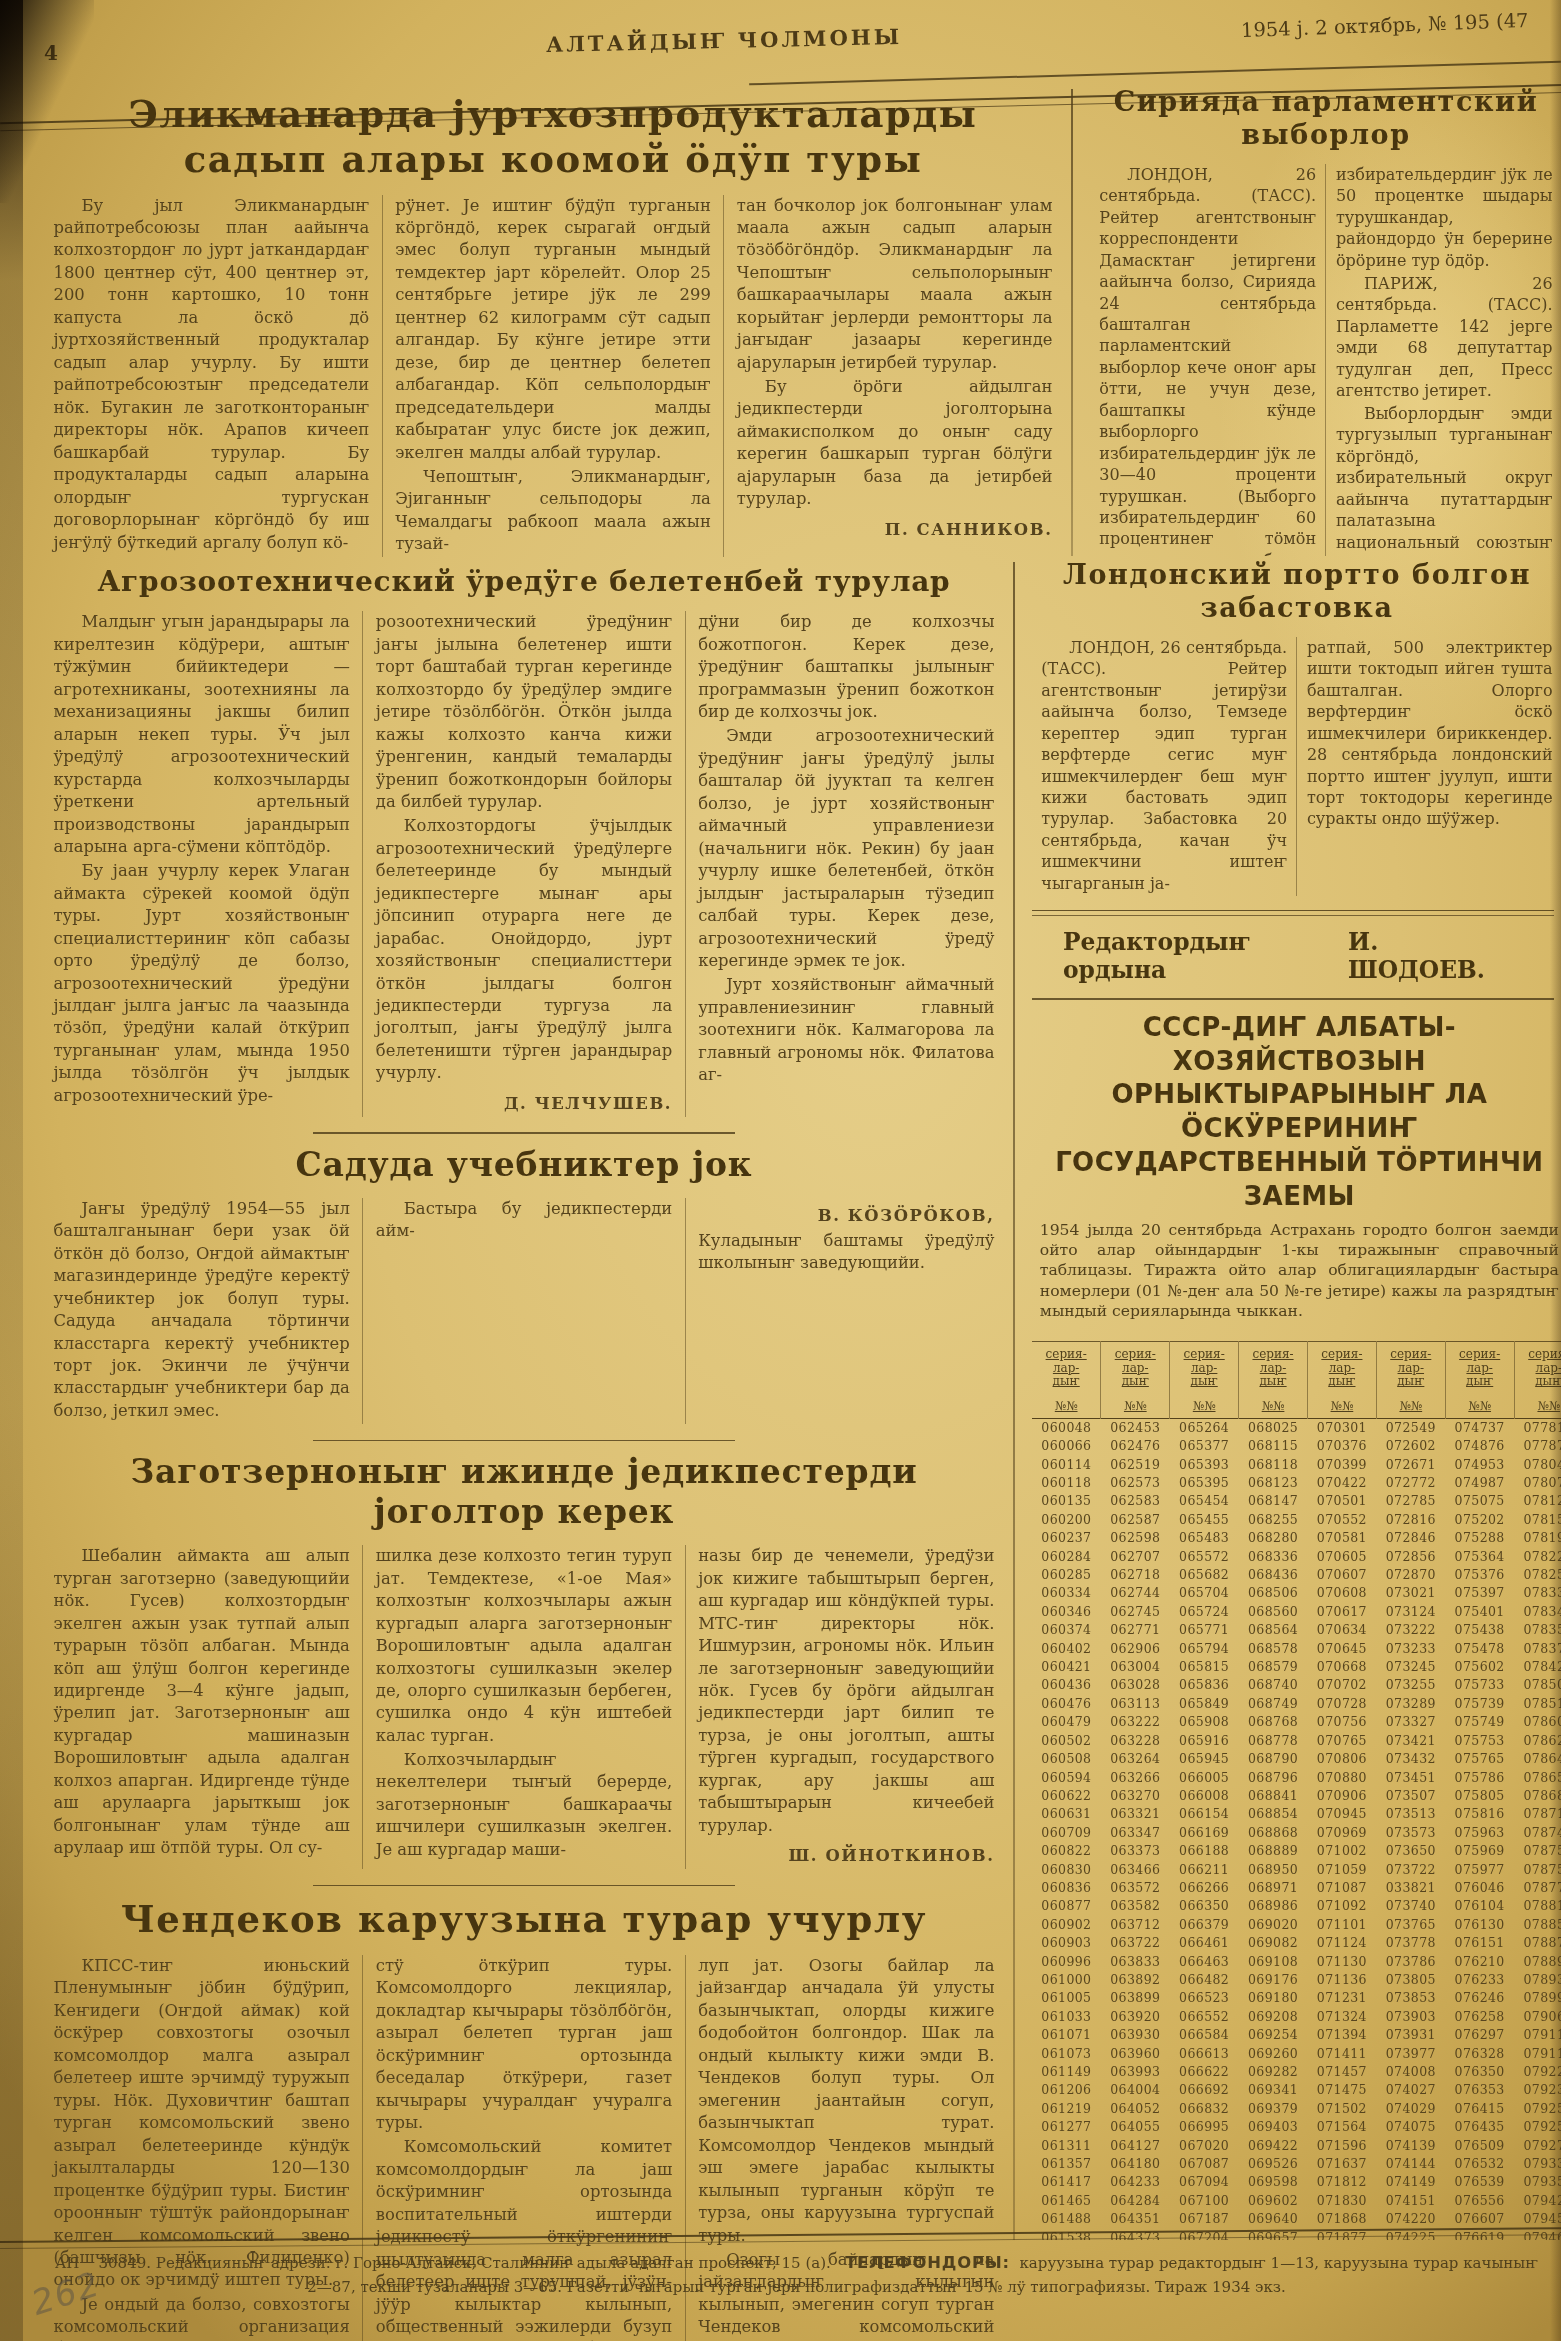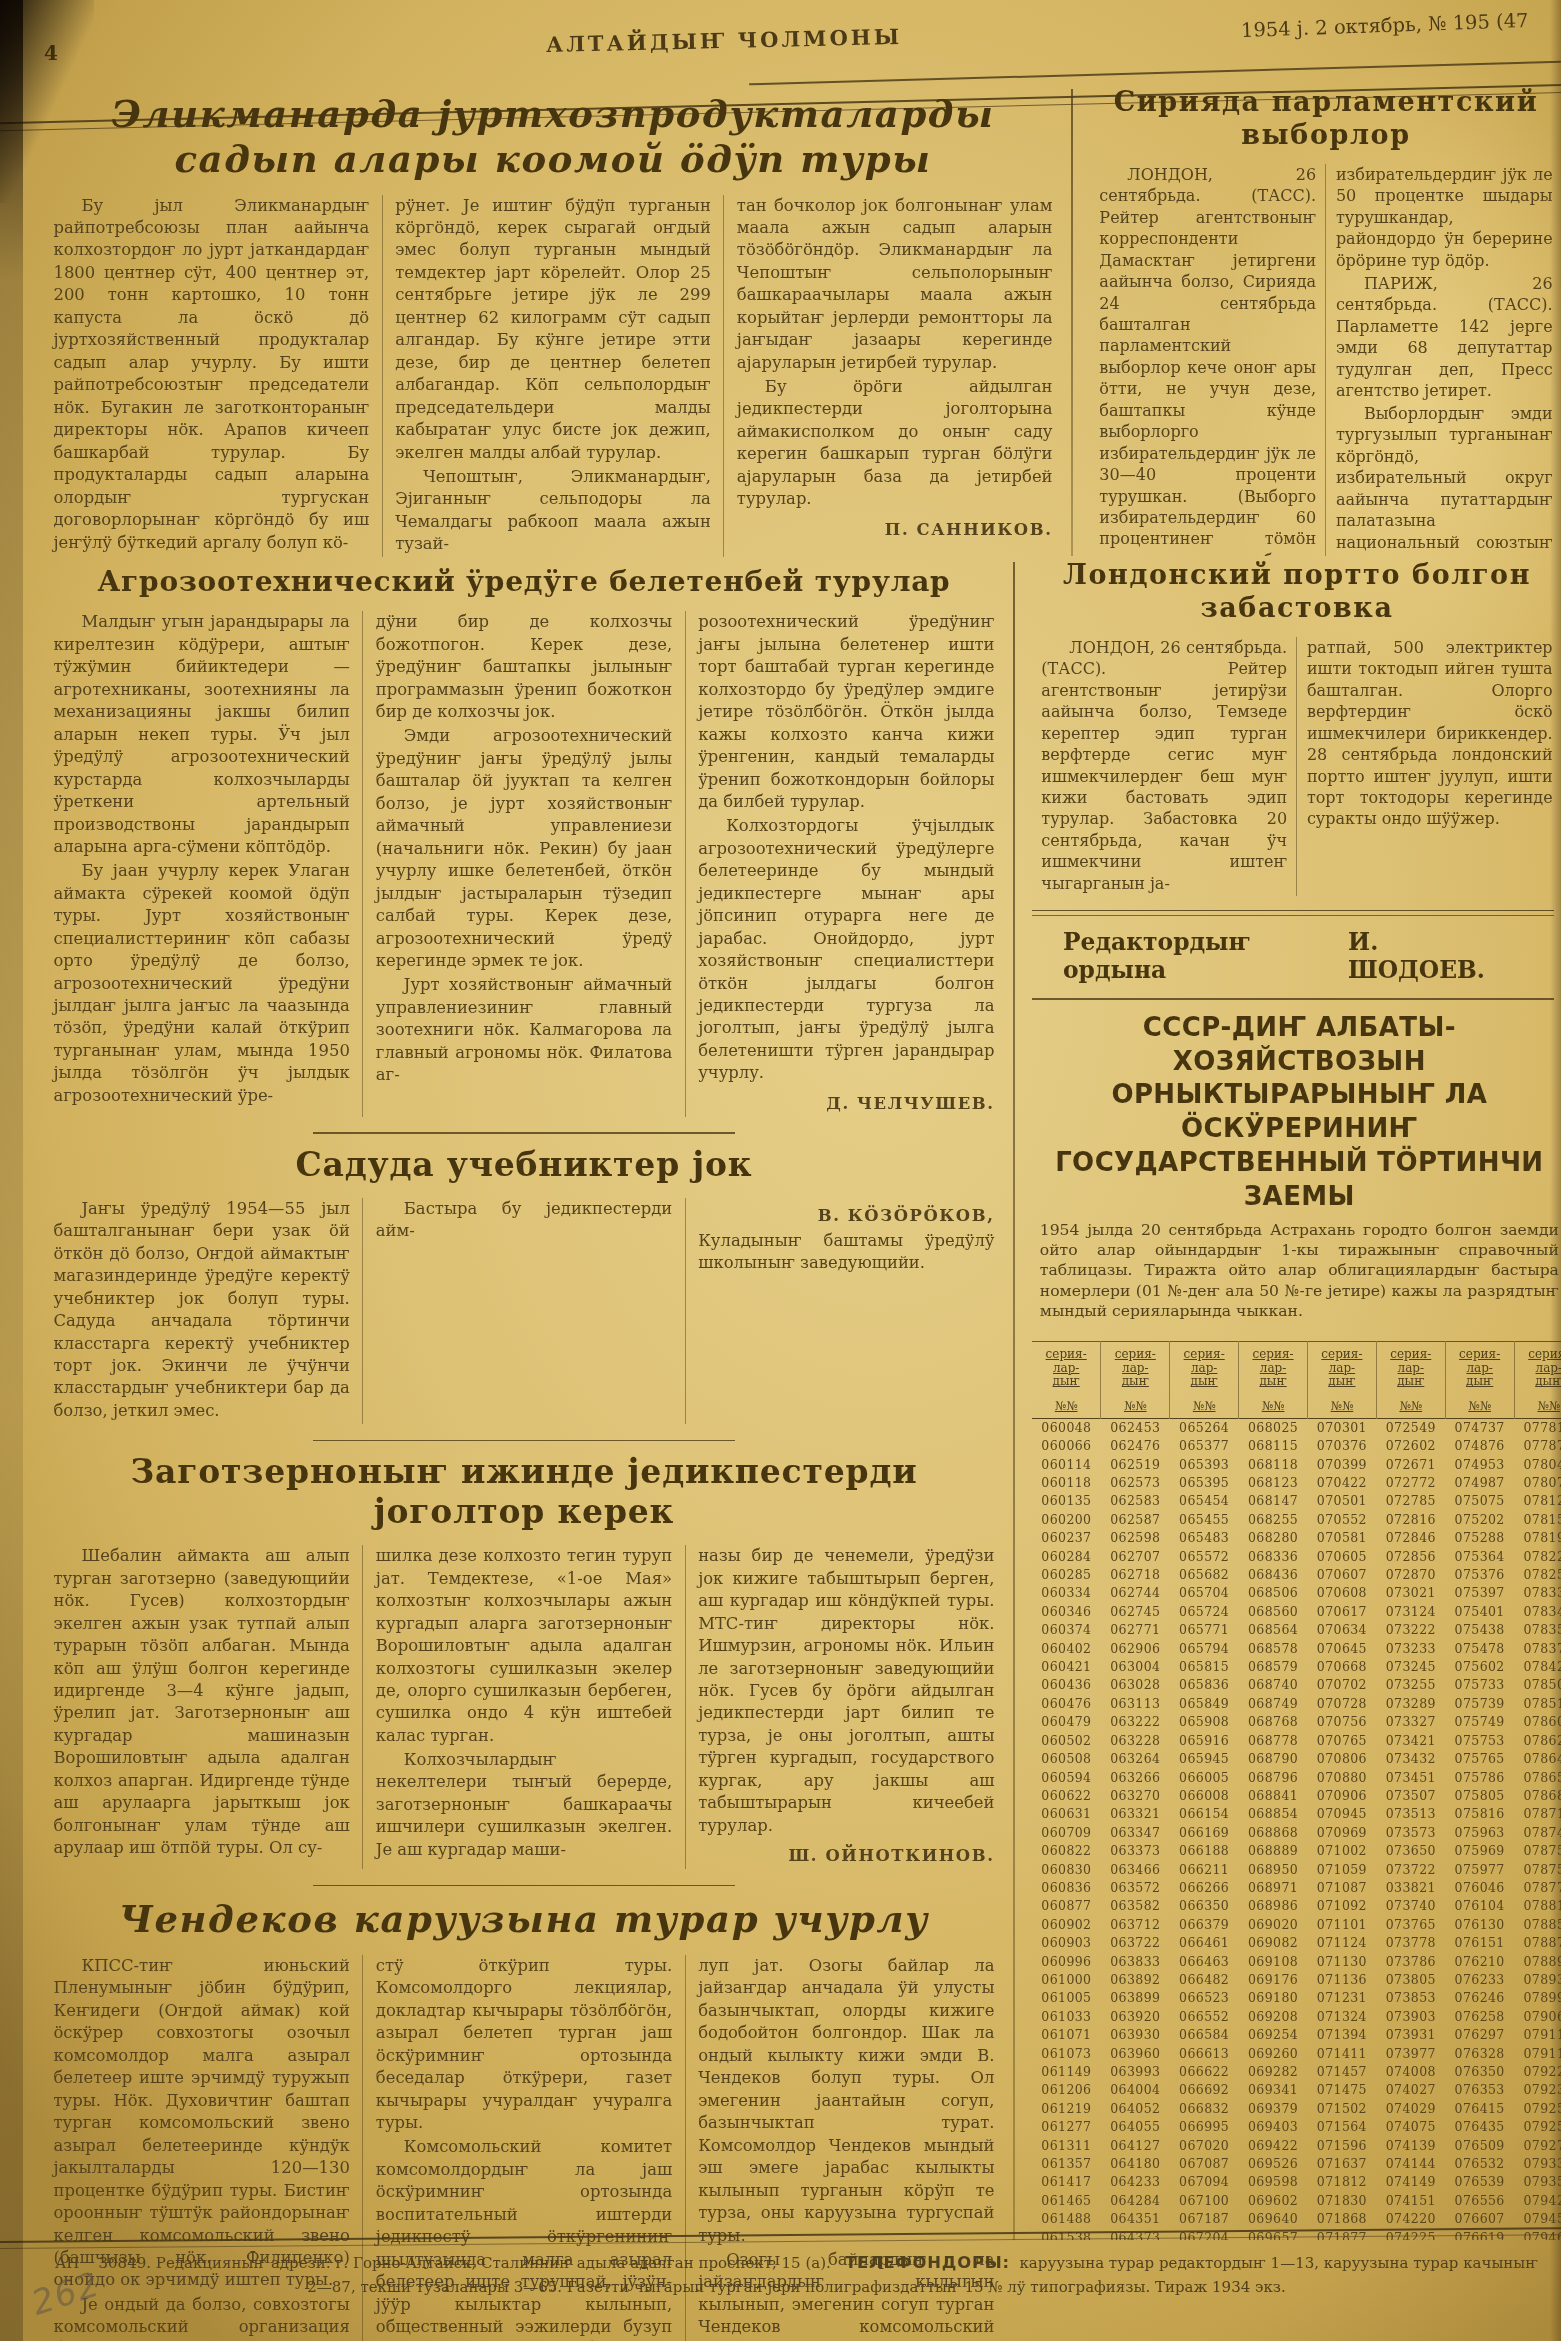--- a/index.html
+++ b/index.html
@@ -26,21 +26,21 @@
 
   
   .bandA{position:absolute;top:84px;left:41px;width:1521px;height:472px;display:flex;}
   .bandA .lzone{width:1024px;}
   .bandB{position:absolute;top:557px;left:41px;width:1521px;height:1683px;display:flex;}
   .bandB .lzone{width:966px;}
   .vdiv{width:1.6px;background:linear-gradient(rgba(78,60,24,.75),rgba(78,60,24,.35));margin:4.7px 4.7px 0 6.2px;}
   .rzone{flex:1;overflow:hidden;padding-left:12.5px;}
 
   .art-title{font-weight:bold;text-align:center;color:#47350f;margin:7.8px 23.4px 12.5px;line-height:1.22;}
-  .t-xl{font-size:37px;letter-spacing:1.6px;font-style:italic;}
+  .t-xl{font-size:37px;letter-spacing:1.6px;}
   .t-l{font-size:33px;letter-spacing:0.8px;}
   .t-m{font-size:28px;letter-spacing:0.8px;}
   .t-news{font-size:27px;letter-spacing:1.6px;margin-top:1.6px;}
   .cols{display:flex;align-items:stretch;}
   .col{flex:1;padding:0 12.5px;font-size:16.4px;line-height:1.37;}
   .col + .col{border-left:0.8px solid rgba(86,68,28,.5);}
   .cols.small .col{font-size:16px;line-height:1.34;padding:0 9.4px;}
   p{margin:0 0 1.6px 0;text-indent:28px;text-align:justify;}
   p.noind{text-indent:0;}
   p.sig{text-align:right;font-weight:bold;letter-spacing:1.6px;text-indent:0;margin-top:7.8px;}
@@ -121,28 +121,28 @@
 
   <div class="bandB">
     <div class="lzone">
       <h2 class="art-title t-m">Агрозоотехнический ӱредӱге белетенбей турулар</h2>
       <div class="cols">
           <div class="col">
             <p>Малдыҥ угын јарандырары ла кирелтезин кӧдӱрери, аштыҥ тӱжӱмин бийиктедери — агротехниканы, зоотехнияны ла механизацияны јакшы билип аларын некеп туры. Ӱч јыл ӱредӱлӱ агрозоотехнический курстарда колхозчыларды ӱреткени артельный производствоны јарандырып аларына арга-сӱмени кӧптӧдӧр.</p>
             <p>Бу јаан учурлу керек Улаган аймакта сӱрекей коомой ӧдӱп туры. Јурт хозяйствоныҥ специалисттериниҥ кӧп сабазы орто ӱредӱлӱ де болзо, агрозоотехнический ӱредӱни јылдаҥ јылга јаҥыс ла чаазында тӧзӧп, ӱредӱни калай ӧткӱрип турганынаҥ улам, мында 1950 јылда тӧзӧлгӧн ӱч јылдык агрозоотехнический ӱре-</p>
           </div>
           <div class="col">
+            <p class="noind">розоотехнический ӱредӱниҥ јаҥы јылына белетенер ишти торт баштабай турган керегинде колхозтордо бу ӱредӱлер эмдиге јетире тӧзӧлбӧгӧн. Ӧткӧн јылда кажы колхозто канча кижи ӱренгенин, кандый темаларды ӱренип божоткондорын бойлоры да билбей турулар.</p>
+            <p>Колхозтордогы ӱчјылдык агрозоотехнический ӱредӱлерге белетееринде бу мындый једикпестерге мынаҥ ары јӧпсинип отурарга неге де јарабас. Онойдордо, јурт хозяйствоныҥ специалисттери ӧткӧн јылдагы болгон једикпестерди тургуза ла јоголтып, јаҥы ӱредӱлӱ јылга белетеништи тӱрген јарандырар учурлу.</p>
+            <p class="sig">Д. ЧЕЛЧУШЕВ.</p>
+          </div>
+          <div class="col">
             <p class="noind">дӱни бир де колхозчы божотпогон. Керек дезе, ӱредӱниҥ баштапкы јылыныҥ программазын ӱренип божоткон бир де колхозчы јок.</p>
             <p>Эмди агрозоотехнический ӱредӱниҥ јаҥы ӱредӱлӱ јылы башталар ӧй јууктап та келген болзо, је јурт хозяйствоныҥ аймачный управлениези (начальниги нӧк. Рекин) бу јаан учурлу ишке белетенбей, ӧткӧн јылдыҥ јастыраларын тӱзедип салбай туры. Керек дезе, агрозоотехнический ӱредӱ керегинде эрмек те јок.</p>
             <p>Јурт хозяйствоныҥ аймачный управлениезиниҥ главный зоотехниги нӧк. Калмагорова ла главный агрономы нӧк. Филатова аг-</p>
-          </div>
-          <div class="col">
-            <p class="noind">розоотехнический ӱредӱниҥ јаҥы јылына белетенер ишти торт баштабай турган керегинде колхозтордо бу ӱредӱлер эмдиге јетире тӧзӧлбӧгӧн. Ӧткӧн јылда кажы колхозто канча кижи ӱренгенин, кандый темаларды ӱренип божоткондорын бойлоры да билбей турулар.</p>
-            <p>Колхозтордогы ӱчјылдык агрозоотехнический ӱредӱлерге белетееринде бу мындый једикпестерге мынаҥ ары јӧпсинип отурарга неге де јарабас. Онойдордо, јурт хозяйствоныҥ специалисттери ӧткӧн јылдагы болгон једикпестерди тургуза ла јоголтып, јаҥы ӱредӱлӱ јылга белетеништи тӱрген јарандырар учурлу.</p>
-            <p class="sig">Д. ЧЕЛЧУШЕВ.</p>
           </div>
         </div>
       <div class="hr-short"></div>
       <h2 class="art-title t-l">Садуда учебниктер јок</h2>
       <div class="cols">
           <div class="col">
             <p>Јаҥы ӱредӱлӱ 1954—55 јыл башталганынаҥ бери узак ӧй ӧткӧн дӧ болзо, Оҥдой аймактыҥ магазиндеринде ӱредӱге керектӱ учебниктер јок болуп туры. Садуда анчадала тӧртинчи класстарга керектӱ учебниктер торт јок. Экинчи ле ӱчӱнчи класстардыҥ учебниктери бар да болзо, јеткил эмес.</p>
           </div>
           <div class="col">
             <p>Бастыра бу једикпестерди айм-</p>

